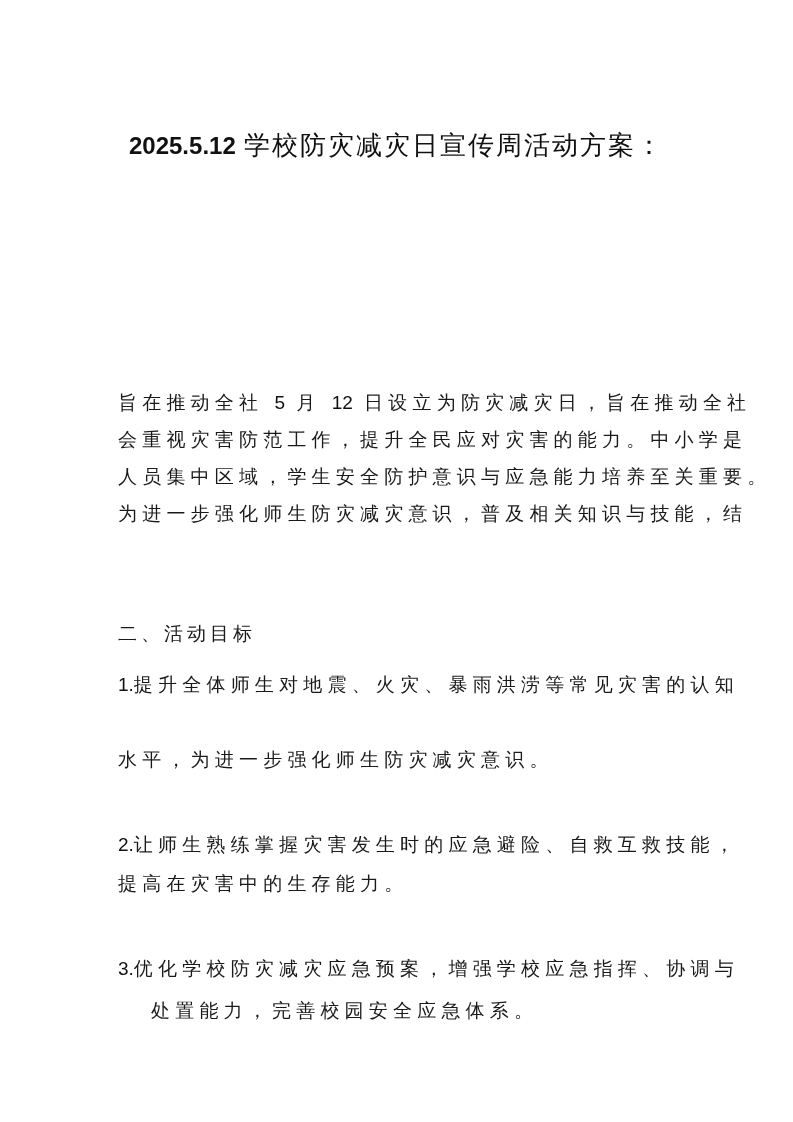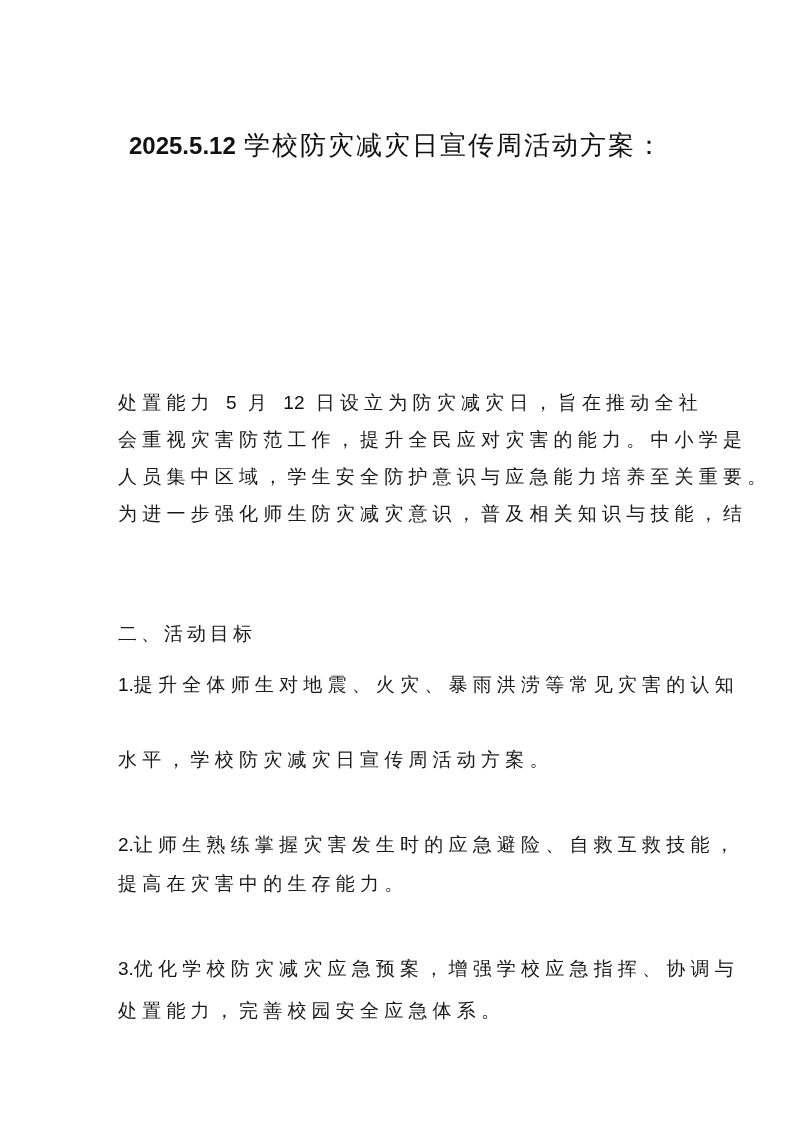--- a/index.html
+++ b/index.html
@@ -74,36 +74,36 @@
 
 <div class="page">
 
   <div class="title-line" id="title-1">
     <span class="num">2025.5.12</span>
     <span class="cjk">学校防灾减灾日宣传周活动方案：</span>
   </div>
 
 
   <div class="line" style="top:389px;">
-    <span>处置能力 </span><span class="num">5</span><span> 月 </span><span class="num">12</span><span> 日设立为防灾减灾日，旨在推动全社</span>
+    <span>旨在推动全社 </span><span class="num">5</span><span> 月 </span><span class="num">12</span><span> 日设立为防灾减灾日，旨在推动全社</span>
   </div>
   <div class="line" style="top:426px;">会重视灾害防范工作，提升全民应对灾害的能力。中小学是</div>
   <div class="line" style="top:463px;">人员集中区域，学生安全防护意识与应急能力培养至关重要。</div>
   <div class="line" style="top:500px;">为进一步强化师生防灾减灾意识，普及相关知识与技能，结</div>
 
   <div class="line heading" style="top:620px;">二、活动目标</div>
 
   <div class="line" style="top:671px;">
     <span class="numb">1.</span><span>提升全体师生对地震、火灾、暴雨洪涝等常见灾害的认知</span>
   </div>
-  <div class="line" style="top:746px;">水平，学校防灾减灾日宣传周活动方案。</div>
+  <div class="line" style="top:746px;">水平，为进一步强化师生防灾减灾意识。</div>
 
   <div class="line" style="top:831px;">
     <span class="numb">2.</span><span>让师生熟练掌握灾害发生时的应急避险、自救互救技能，</span>
   </div>
   <div class="line" style="top:870px;">提高在灾害中的生存能力。</div>
 
   <div class="line" style="top:955px;">
     <span class="numb">3.</span><span>优化学校防灾减灾应急预案，增强学校应急指挥、协调与</span>
   </div>
-  <div class="line" style="top:997px;">处置能力，完善校园安全应急体系。</div>
+  <div class="line" style="top:997px;margin-left:33px;">处置能力，完善校园安全应急体系。</div>
 
 </div>
 
 </body></html>

